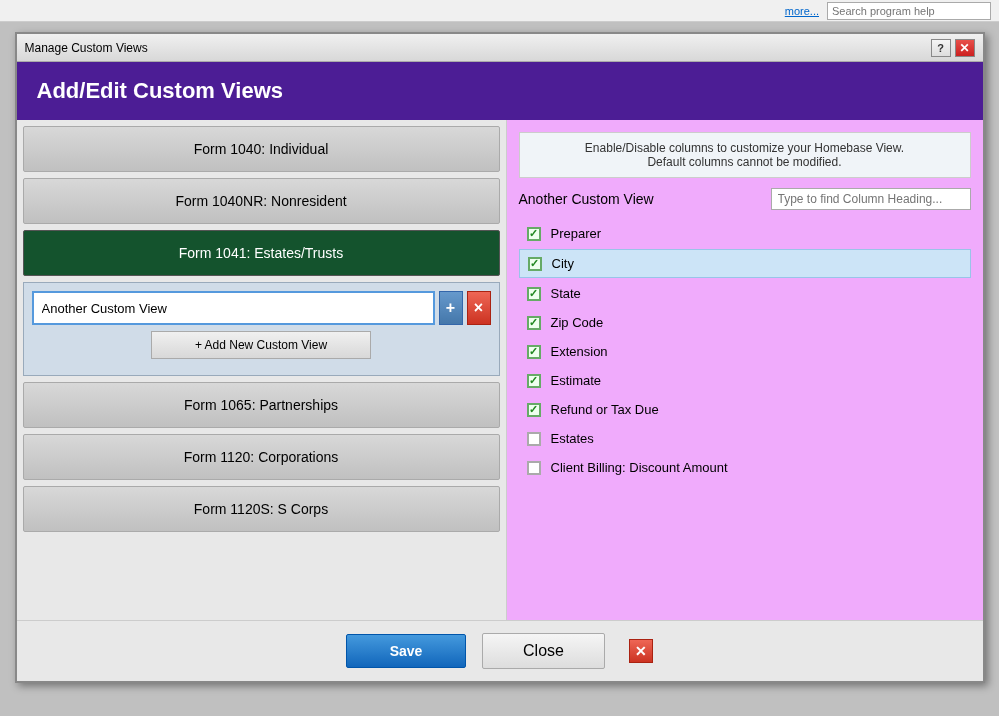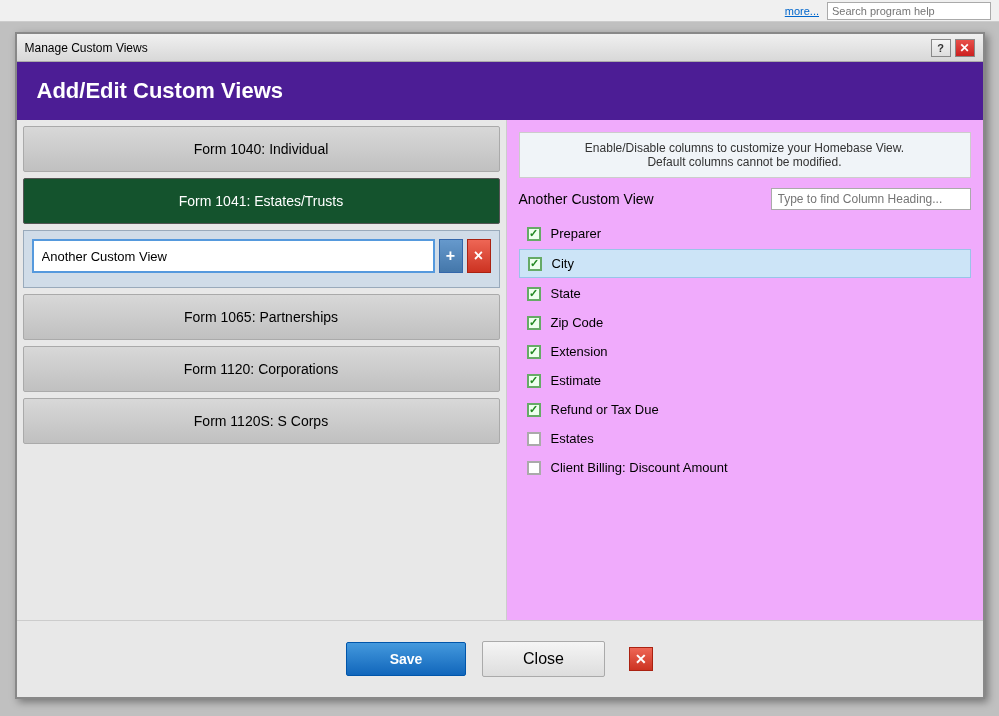--- a/index.html
+++ b/index.html
@@ -306,21 +306,21 @@
     .col-label {
       font-size: 13px;
       color: #000;
     }
 
     .dialog-footer {
       display: flex;
       align-items: center;
       justify-content: center;
       gap: 16px;
-      padding: 20px;
+      padding: 12px;
       background: #e8e8e8;
       border-top: 1px solid #ccc;
     }
 
     .btn-save {
       background: linear-gradient(to bottom, #4499dd, #1166bb);
       color: #fff;
       border: 1px solid #0055aa;
       padding: 8px 40px;
       font-size: 14px;
@@ -383,32 +383,34 @@
 
     <div class="dialog-header">
       <span>Add/Edit Custom Views</span>
     </div>
 
     <div class="dialog-body">
 
       <div class="left-panel">
 
         <button class="form-btn">Form 1040:  Individual</button>
+        <button class="form-btn">Form 1040NR:  Nonresident</button>
         <button class="form-btn active">Form 1041:  Estates/Trusts</button>
 
         <div class="custom-view-container">
           <div class="custom-view-row">
             <input class="custom-view-input" type="text" value="Another Custom View" style="">
             <div class="custom-view-add-btn">
               <span>+</span>
             </div>
             <div class="custom-view-del-btn">
               <span>×</span>
             </div>
           </div>
+          <button class="add-new-btn">+ Add New Custom View</button>
         </div>
 
         <button class="form-btn">Form 1065:  Partnerships</button>
         <button class="form-btn">Form 1120:  Corporations</button>
         <button class="form-btn">Form 1120S:  S Corps</button>
 
       </div>
 
       <div class="right-panel">
 

